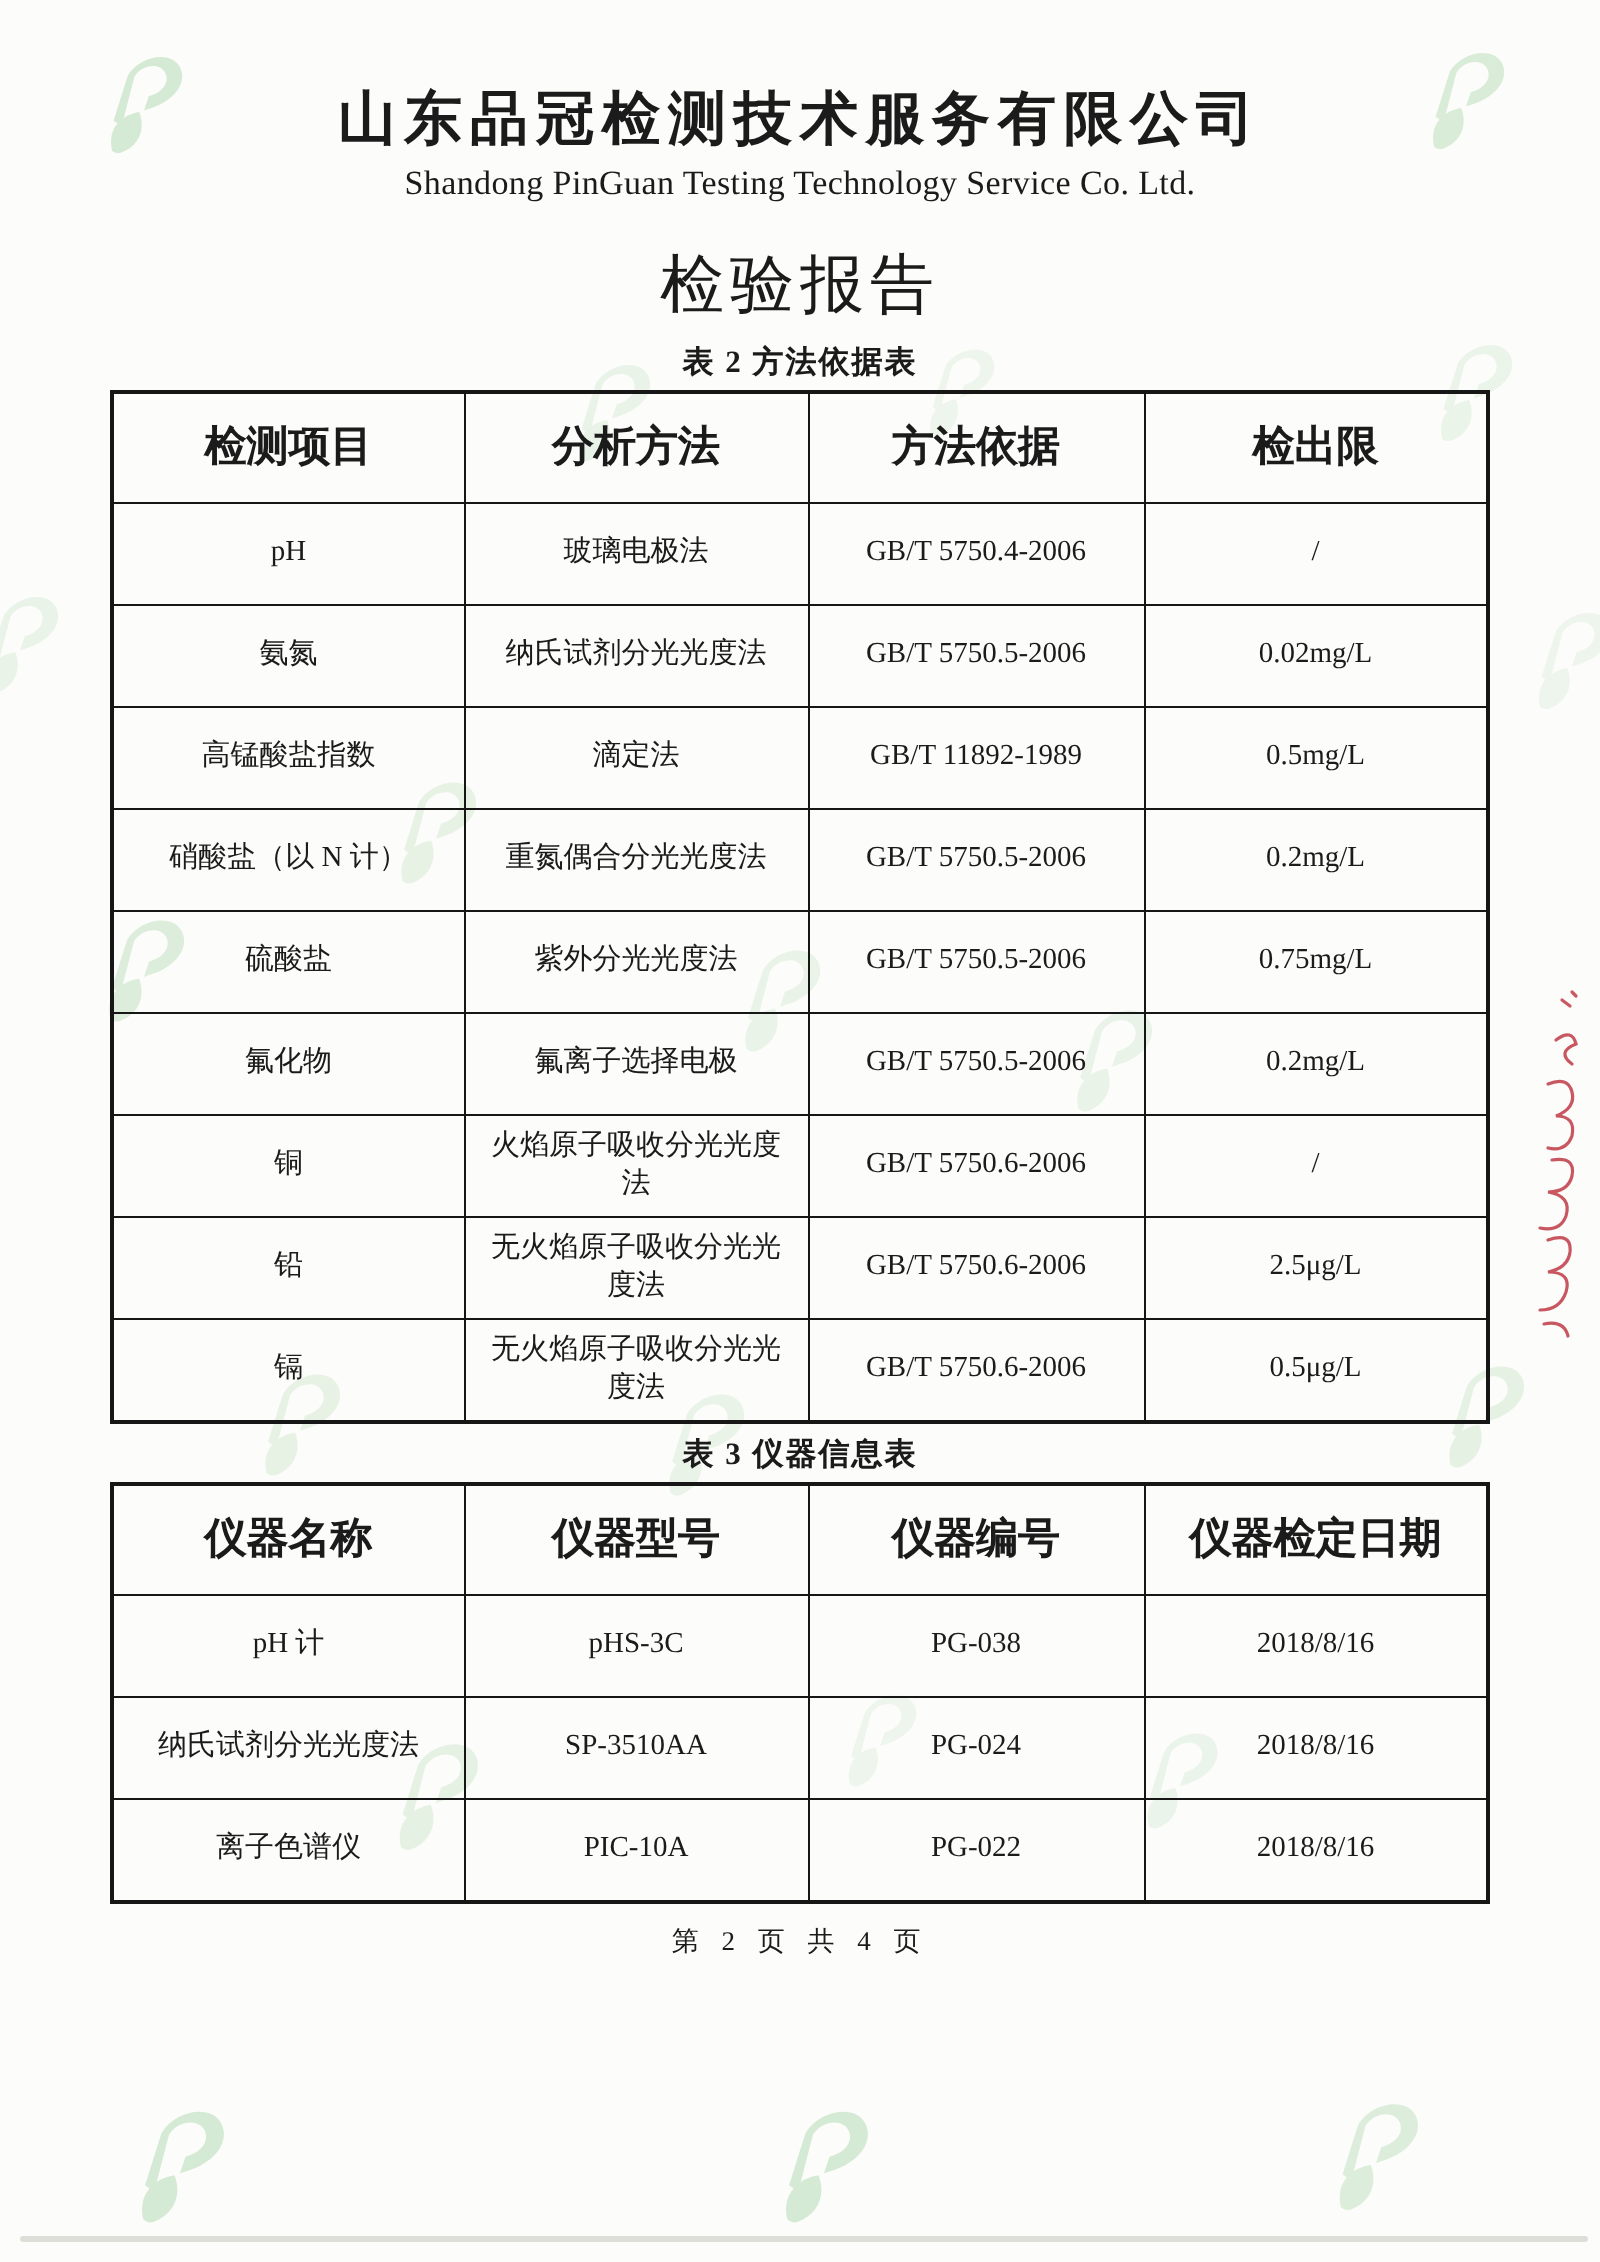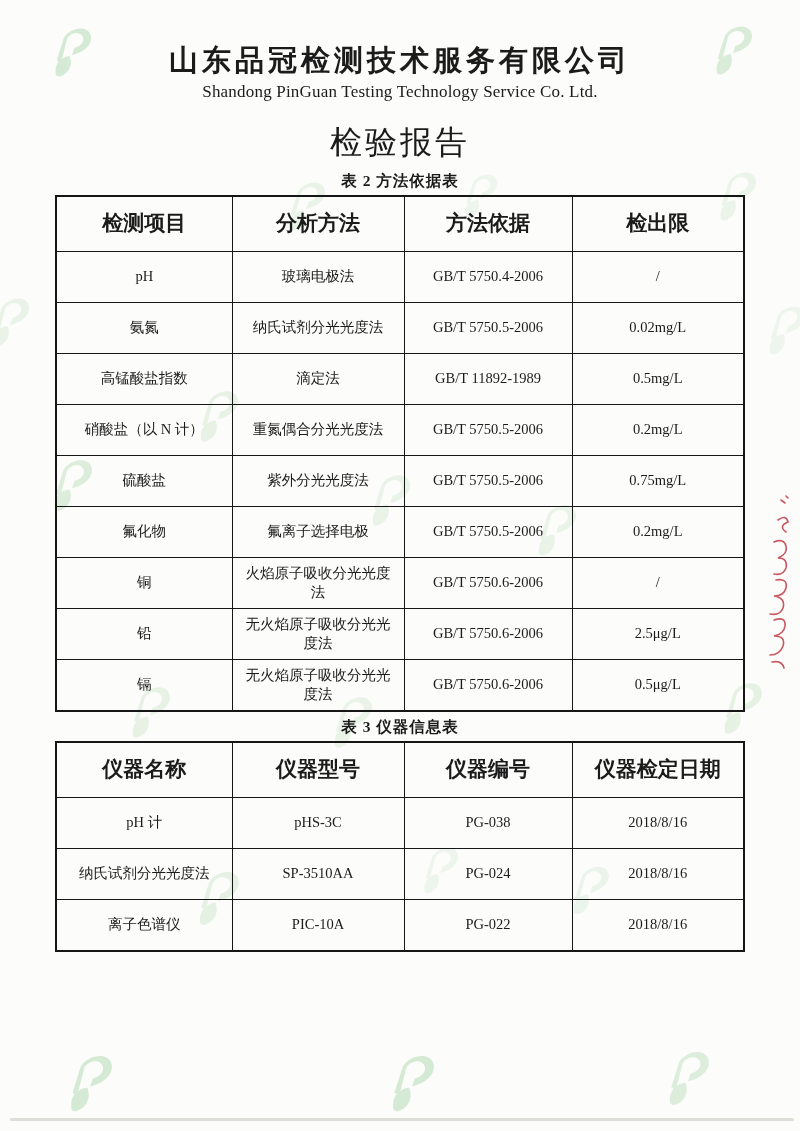--- a/index.html
+++ b/index.html
@@ -242,14 +242,15 @@
         </tr>
         <tr>
           <td>离子色谱仪</td>
           <td>PIC-10A</td>
           <td>PG-022</td>
           <td>2018/8/16</td>
         </tr>
       </tbody>
     </table>
 
+    <div class="footer">第 2 页 共 4 页</div>
   </div>
 </div>
 
 </body></html>

